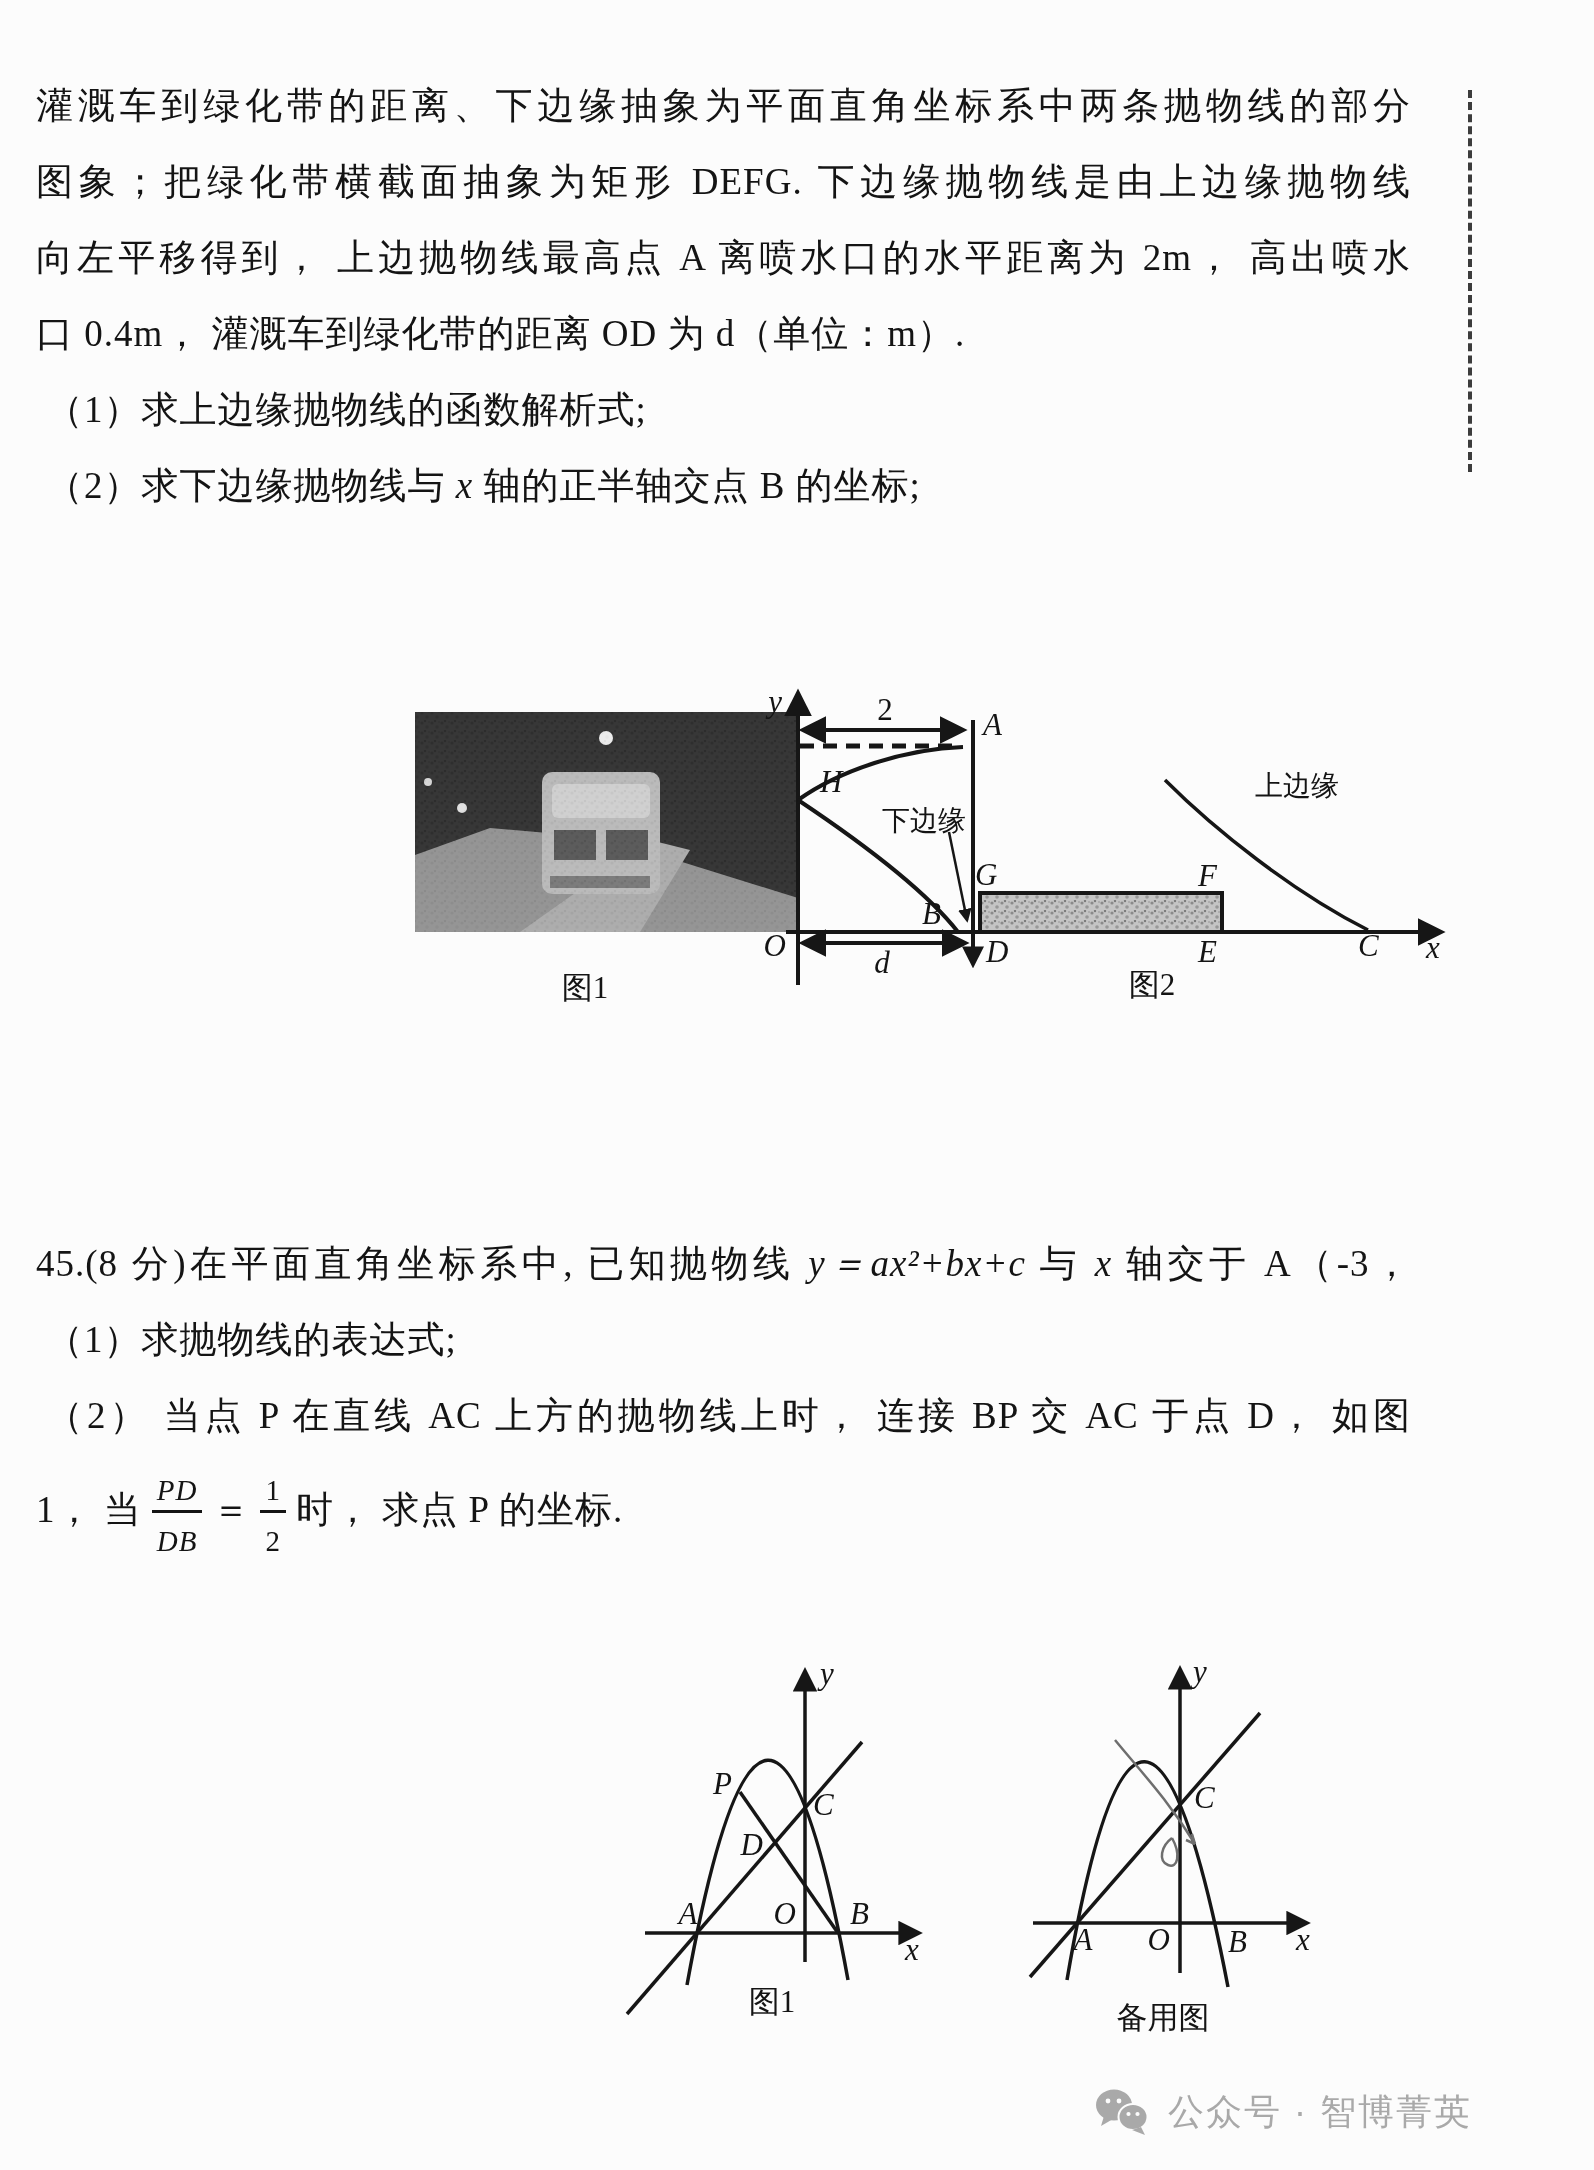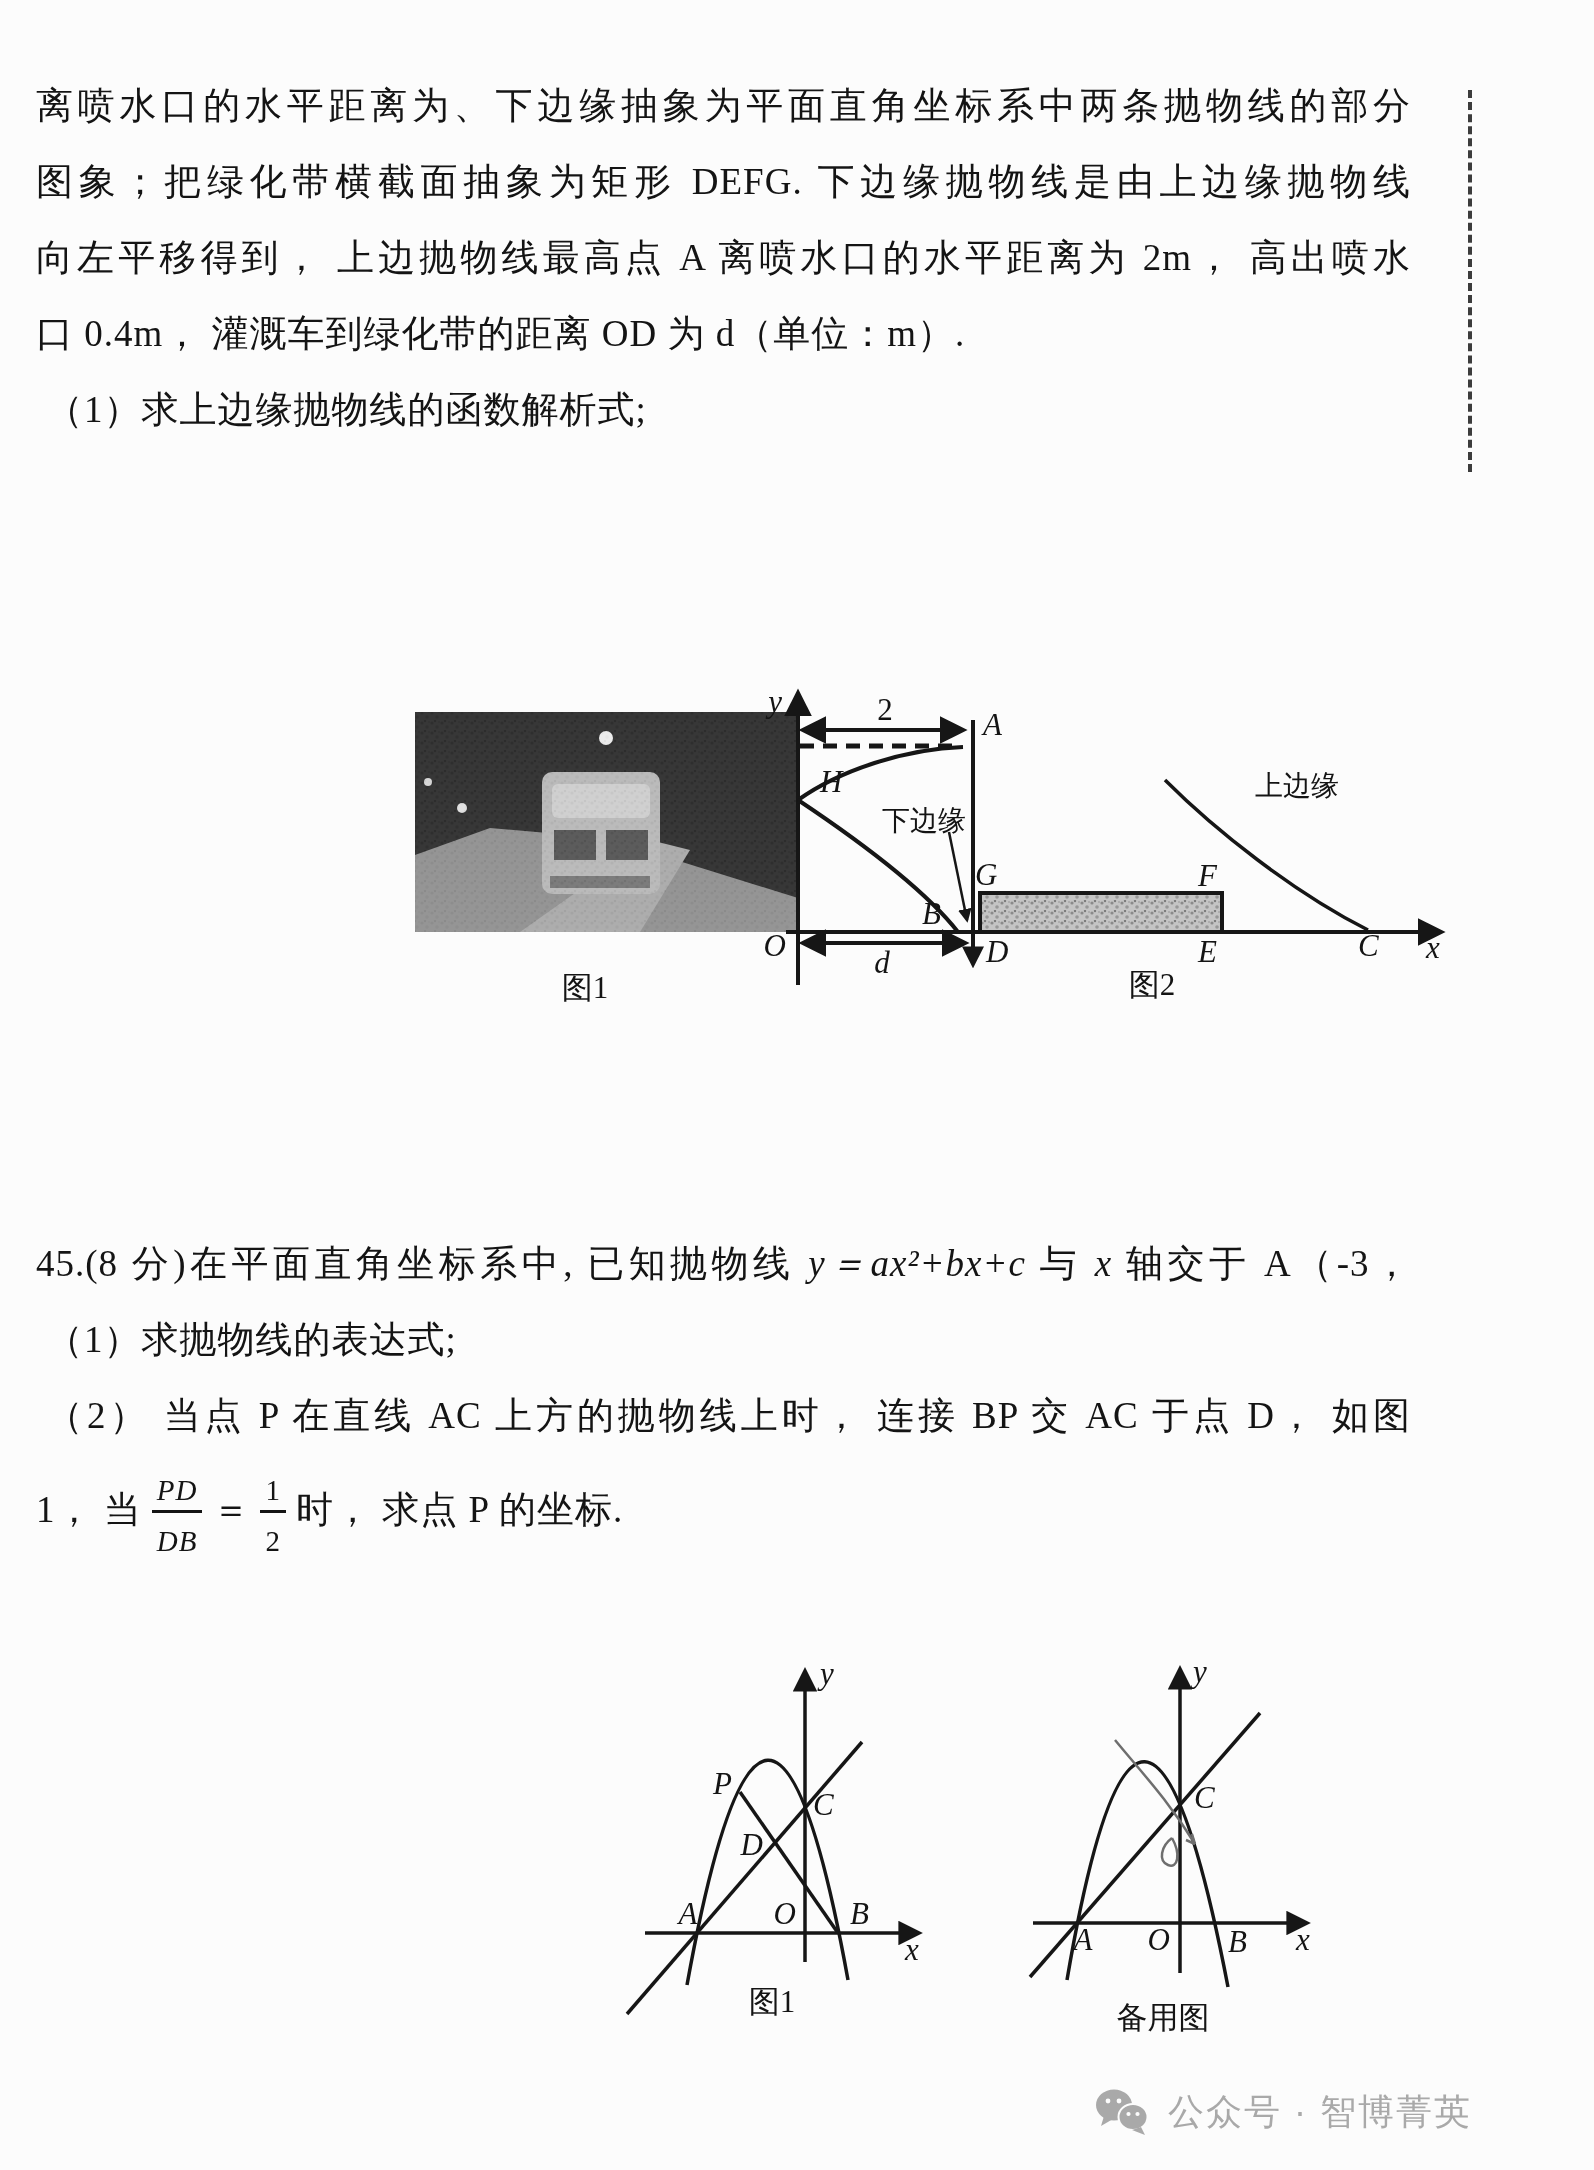--- a/index.html
+++ b/index.html
@@ -38,25 +38,26 @@
     position:absolute;left:1092px;top:2086px;display:flex;align-items:center;
     color:#a9a9a9;font-family:"Liberation Sans","DejaVu Sans",sans-serif;
     font-size:36px;letter-spacing:2px;
   }
   .watermark .wm-text{margin-left:14px;}
 </style>
 </head>
 <body>
 
 <section class="textblock" style="top:68px;">
-  <div class="tline just">离喷水口的水平距离为、下边缘抽象为平面直角坐标系中两条抛物线的部分</div>
+  <div class="tline just">灌溉车到绿化带的距离、下边缘抽象为平面直角坐标系中两条抛物线的部分</div>
   <div class="tline just">图象；把绿化带横截面抽象为矩形 DEFG. 下边缘抛物线是由上边缘抛物线</div>
   <div class="tline just">向左平移得到， 上边抛物线最高点 A 离喷水口的水平距离为 2m， 高出喷水</div>
   <div class="tline">口 0.4m， 灌溉车到绿化带的距离 OD 为 d（单位：m）.</div>
   <div class="tline" style="padding-left:10px;">（1）求上边缘抛物线的函数解析式;</div>
+  <div class="tline" style="padding-left:10px;"><span>（2）求下边缘抛物线与 </span><span class="math">x</span><span> 轴的正半轴交点 B 的坐标;</span></div>
 </section>
 
 <svg class="figure" style="left:400px;top:680px;" width="1060" height="340" viewBox="0 0 1060 340">
   <defs>
     <marker id="ah" viewBox="0 0 10 10" refX="8" refY="5" markerWidth="7" markerHeight="7" orient="auto-start-reverse">
       <path d="M0,0 L10,5 L0,10 z" fill="#161616"></path>
     </marker>
     <marker id="ahs" viewBox="0 0 10 10" refX="8" refY="5" markerWidth="5.5" markerHeight="5.5" orient="auto-start-reverse">
       <path d="M0,0 L10,5 L0,10 z" fill="#161616"></path>
     </marker>

